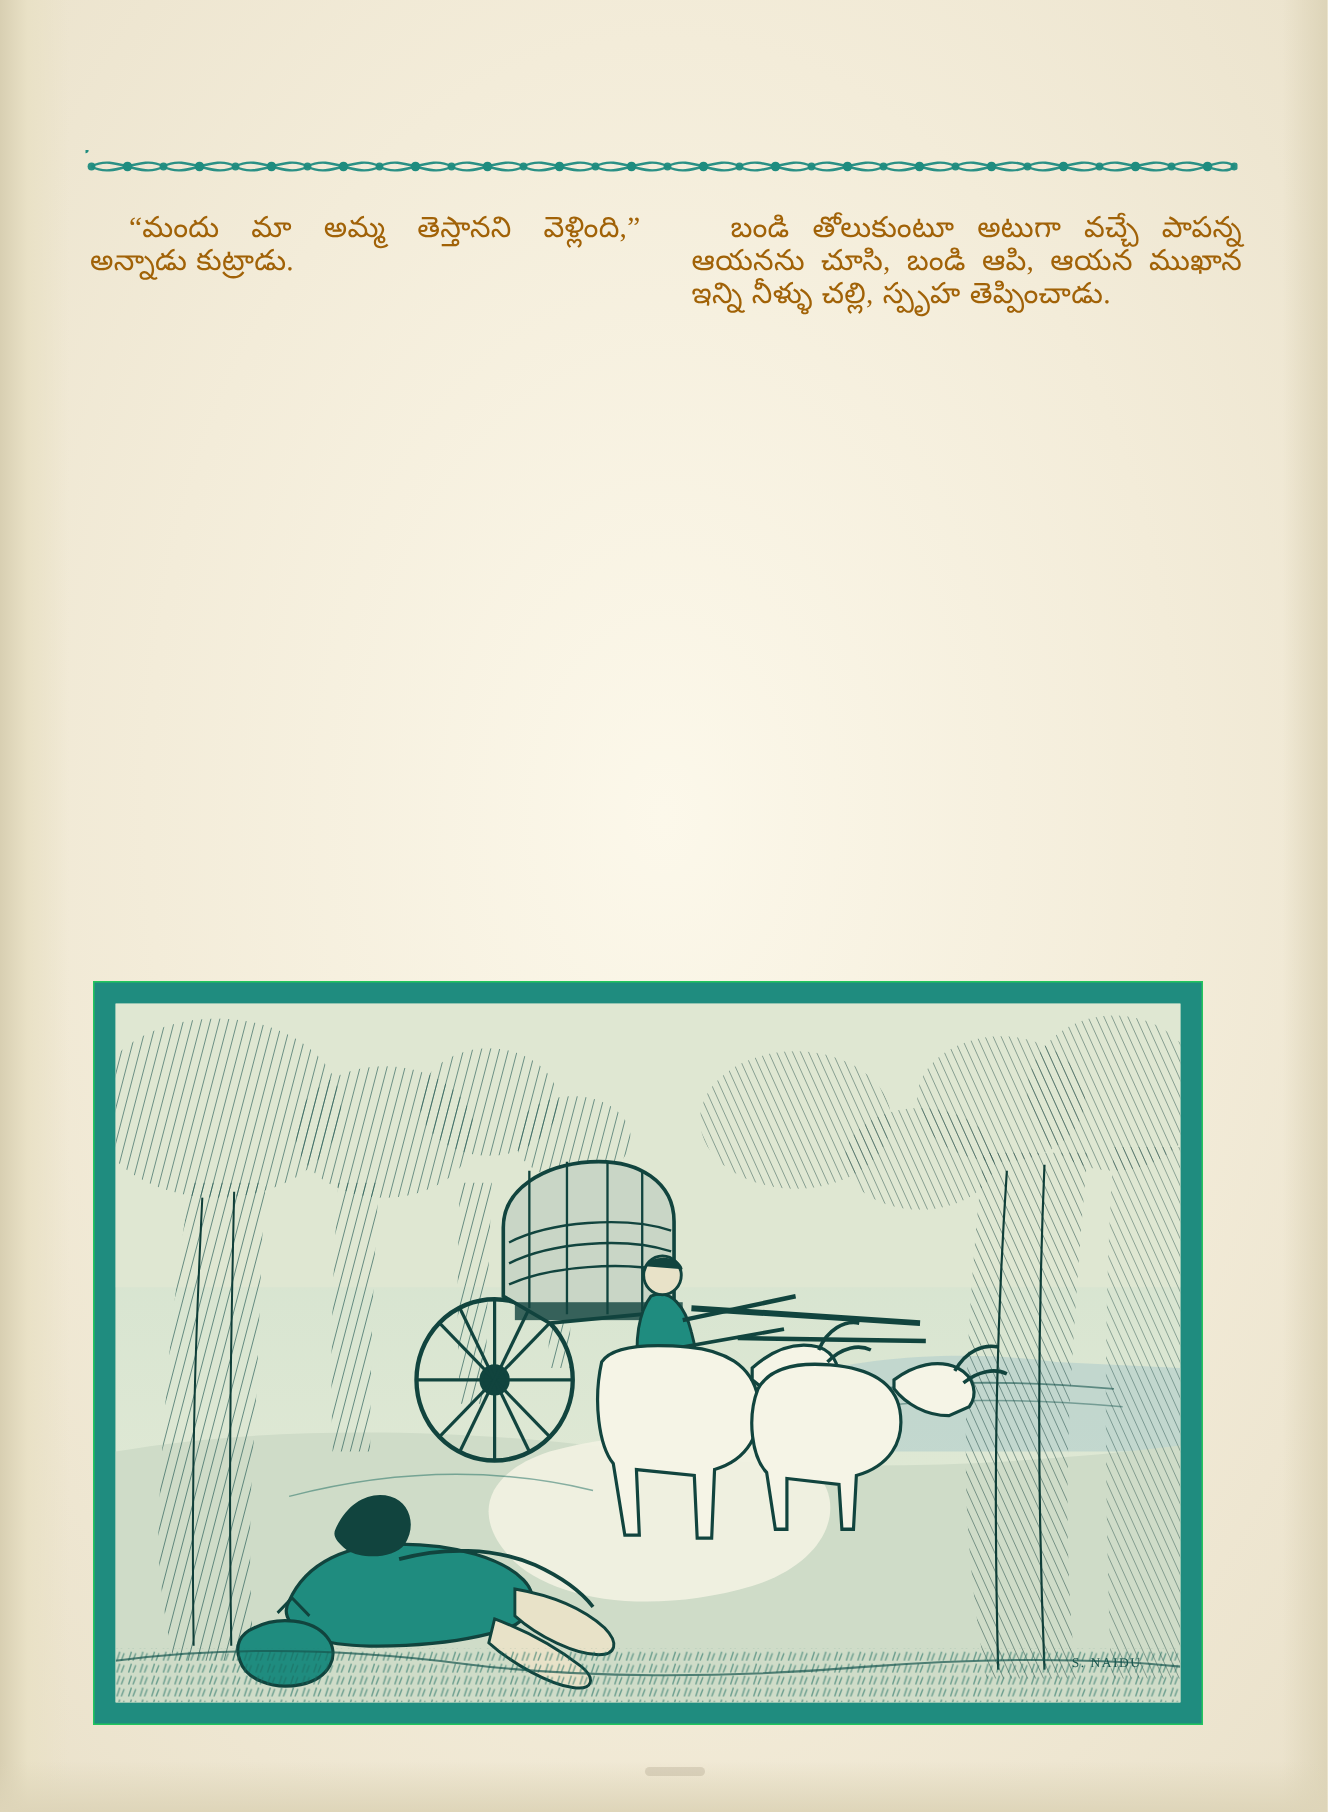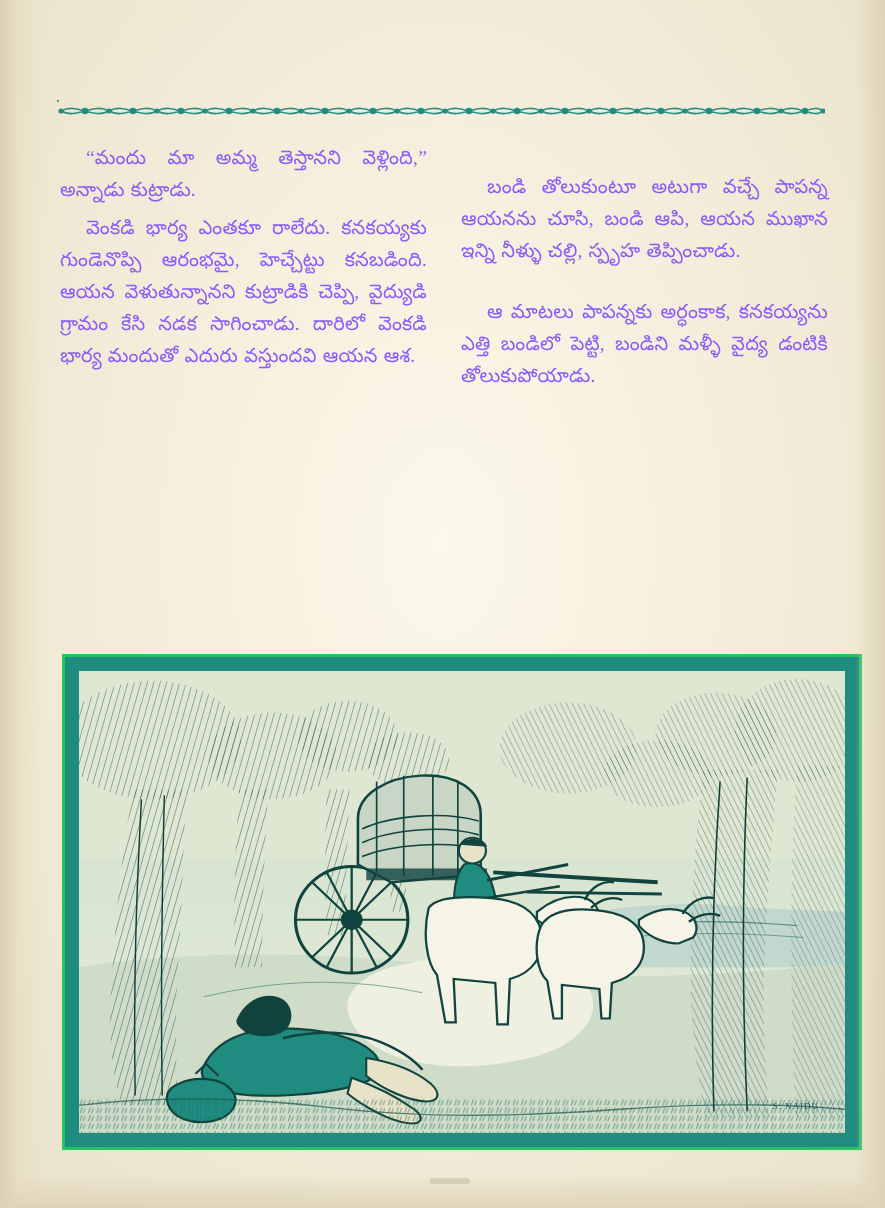--- a/index.html
+++ b/index.html
@@ -65,43 +65,43 @@
     left: 60px;
     top: 142px;
     width: 768px;
     display: flex;
     gap: 34px;
   }
   .col {
     width: 367px;
   }
   .para {
-    color: #8b5cf6;
+    color: #a16207;
     font-family: "Liberation Serif", serif;
     font-size: 19.5px;
-    line-height: 32px;
+    line-height: 22px;
     letter-spacing: 0.2px;
     text-indent: 26px;
     margin: 0 0 6px 0;
     text-align: justify;
     text-justify: inter-word;
     word-spacing: 1px;
   }
   .col-right .para { text-indent: 0; }
-  .col-right .para.indent { text-indent: 26px; margin-top: 29px; }
+  .col-right .para.indent { text-indent: 26px; }
 
   
   .illustration {
     position: absolute;
     left: 62px;
     top: 654px;
-    width: 800px;
+    width: 740px;
     height: 496px;
     background: #1f8c7f;
-    border: 3px solid #22c55e;
+    border: 1px solid #22c55e;
     box-sizing: border-box;
   }
   .illus-inner {
     position: absolute;
     left: 14px;
     top: 14px;
     right: 14px;
     bottom: 14px;
     background: #dfe7d2;
     overflow: hidden;
@@ -184,26 +184,24 @@
             <circle cx="766" cy="11" r="2.6"></circle>
         </g>
       </g>
     </svg>
   </div>
 
   <div class="columns">
 
     <div class="col col-left">
       <p class="para">“మందు మా అమ్మ తెస్తానని వెళ్లింది,” అన్నాడు కుట్రాడు.</p>
-      <p class="para">వెంకడి భార్య ఎంతకూ రాలేదు. కనకయ్యకు గుండెనొప్పి ఆరంభమై, హెచ్చేట్టు కనబడింది. ఆయన వెళుతున్నానని కుట్రాడికి చెప్పి, వైద్యుడి గ్రామం కేసి నడక సాగించాడు. దారిలో వెంకడి భార్య మందుతో ఎదురు వస్తుందవి ఆయన ఆశ.</p>
     </div>
 
     <div class="col col-right">
       <p class="para indent">బండి తోలుకుంటూ అటుగా వచ్చే పాపన్న ఆయనను చూసి, బండి ఆపి, ఆయన ముఖాన ఇన్ని నీళ్ళు చల్లి, స్పృహ తెప్పించాడు.</p>
-      <p class="para indent">ఆ మాటలు పాపన్నకు అర్ధంకాక, కనకయ్యను ఎత్తి బండిలో పెట్టి, బండిని మళ్ళీ వైద్య డంటికి తోలుకుపోయాడు.</p>
     </div>
 
   </div>
 
   <div class="illustration">
     <div class="illus-inner">
       <svg class="illus-svg" viewBox="0 0 736 468" preserveAspectRatio="none" xmlns="http://www.w3.org/2000/svg">
         <defs>
           <linearGradient id="sky" x1="0" y1="0" x2="0" y2="1">
             <stop offset="0%" stop-color="#cfe0cc"></stop>

